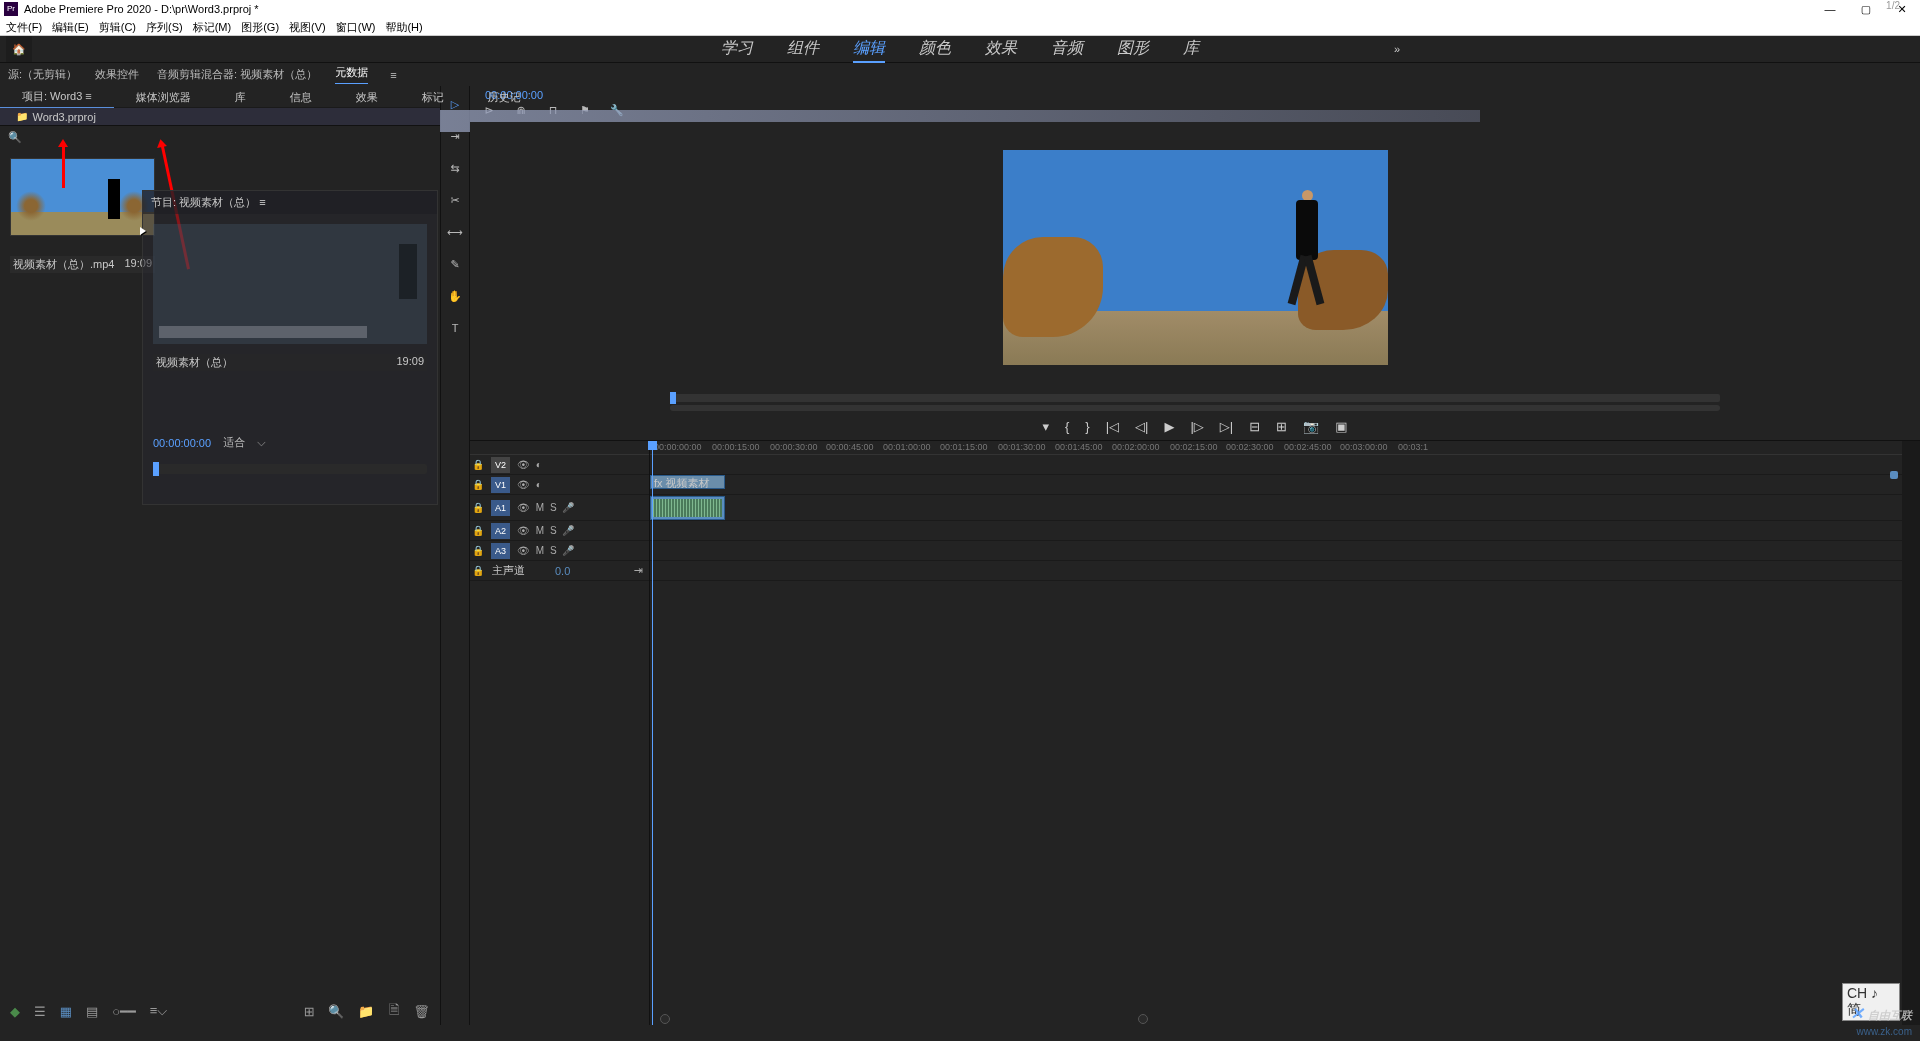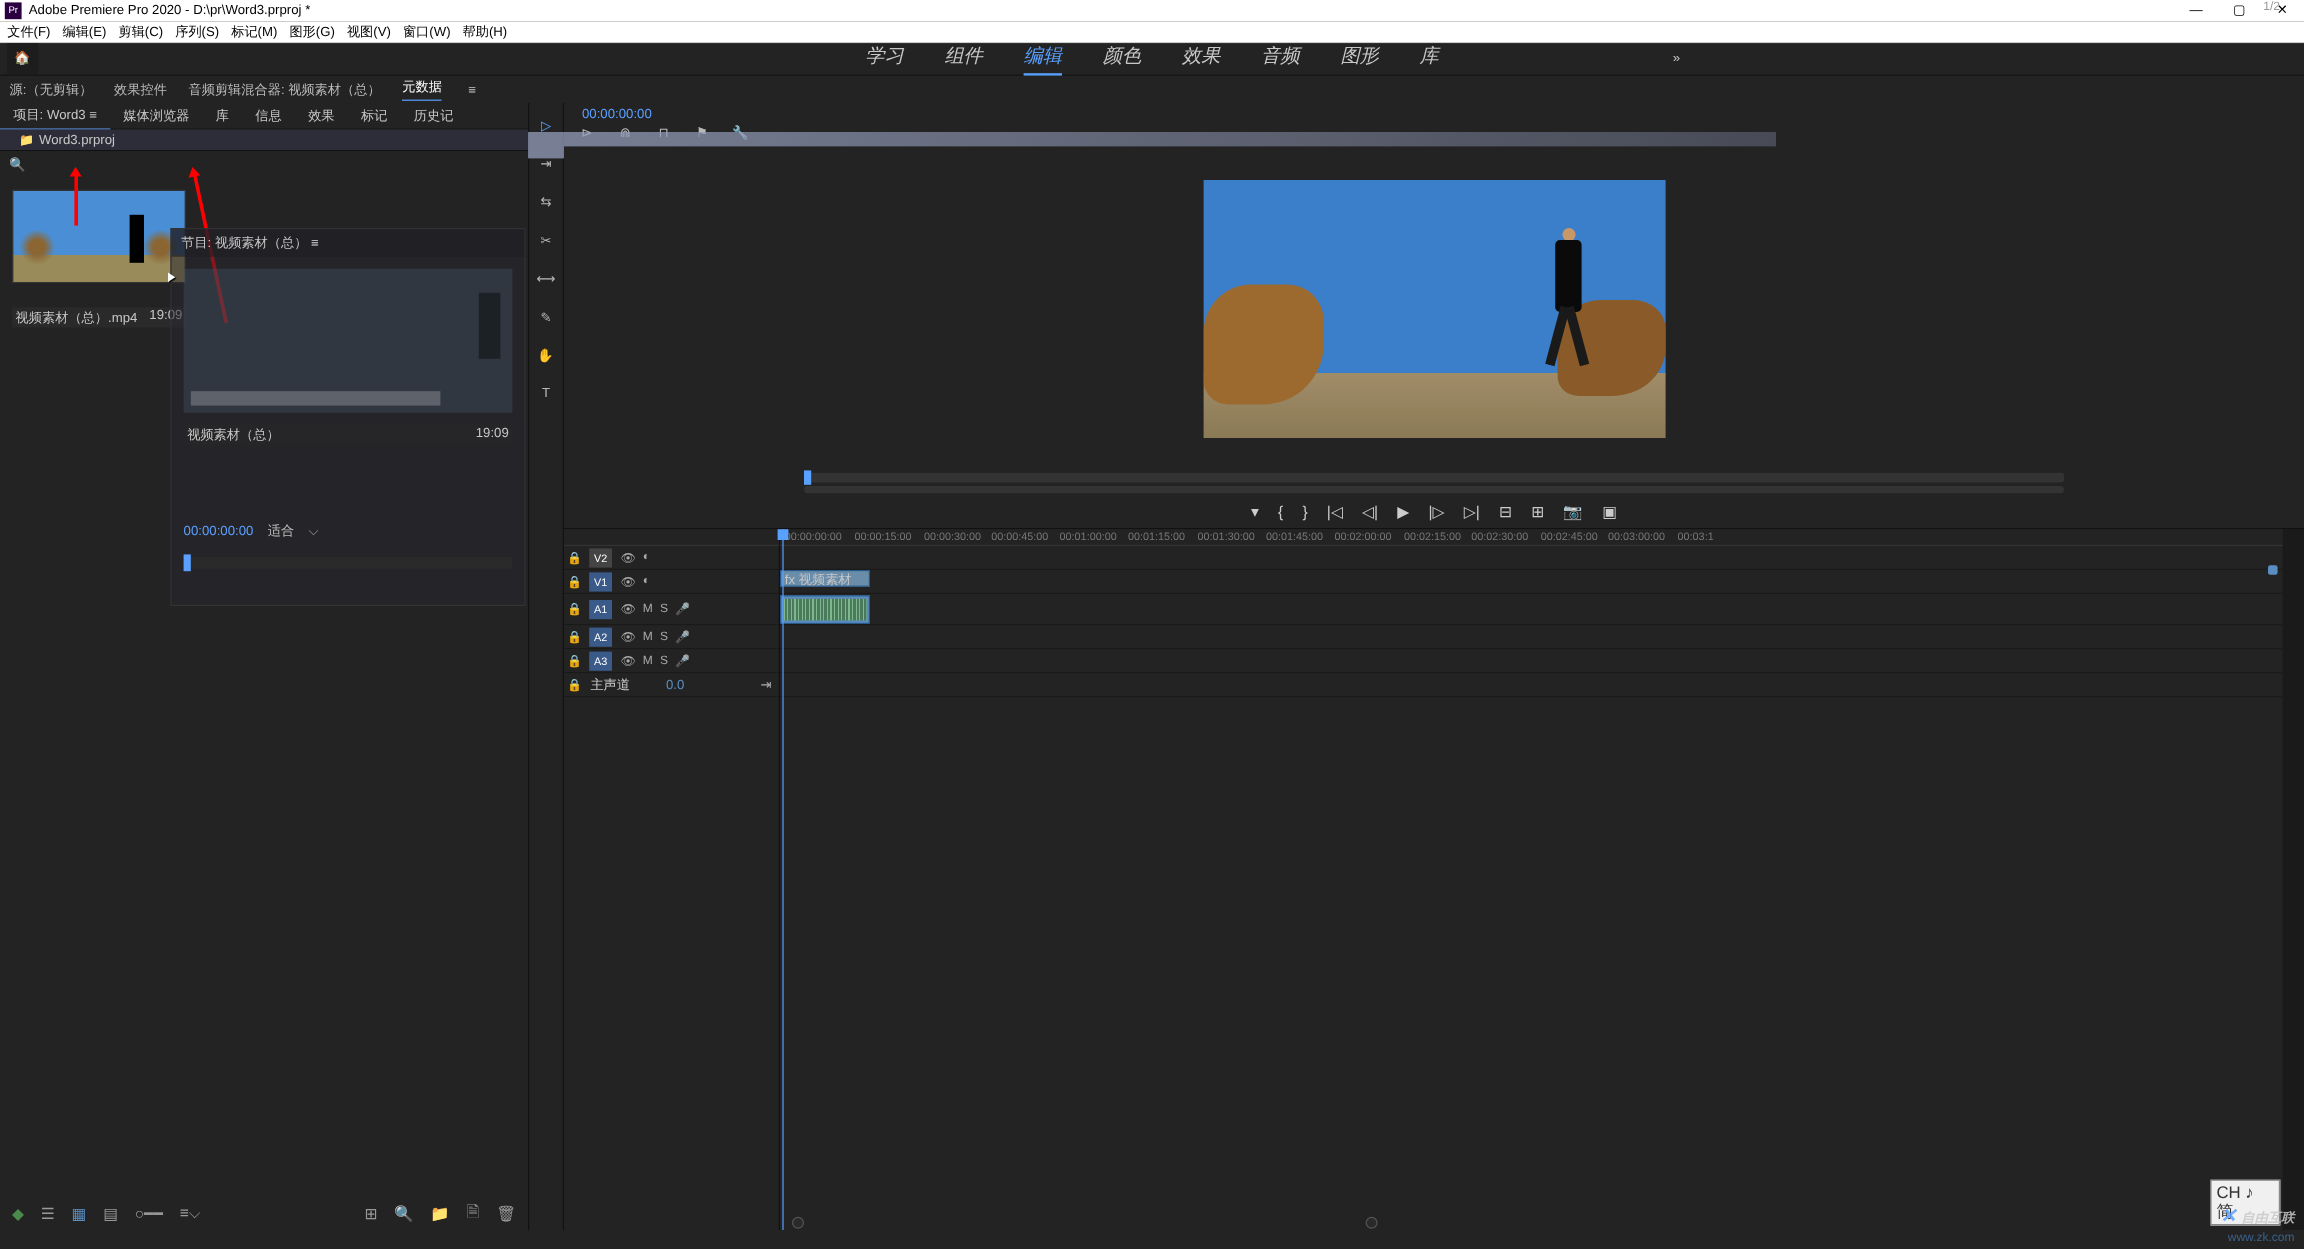--- a/index.html
+++ b/index.html
@@ -16,21 +16,21 @@
 .ws-tabs { position:absolute; left:50%; transform:translateX(-50%); display:flex; gap:34px; }
 .ws-tab { color:#c8c8c8; font-size:16px; line-height:26px;font-style:italic; }
 .ws-tab.active { color:#5aa0ff; border-bottom:2px solid #5aa0ff; }
 .chev { position:absolute; right:520px; color:#ccc; }
 .source-tabs { height:24px; background:#232323; display:flex; align-items:center; padding-left:8px; gap:18px; border-top:1px solid #111; }
 .src-tab { color:#bbb; font-size:11px; }
 .src-tab.active { color:#fff; border-bottom:1px solid #5aa0ff; padding-bottom:3px; }
 .main { display:flex; height:calc(100% - 18px - 18px - 26px - 24px - 16px); }
 .left { width:440px; background:#232323; display:flex; flex-direction:column; position:relative; }
 .proj-tabs { height:22px; background:#232323; display:flex; align-items:center; border-bottom:1px solid #1a1a1a; }
-.proj-tab { padding:0 11px; line-height:22px; white-space:nowrap; font-size:11px; }
+.proj-tab { padding:0 22px; line-height:22px; white-space:nowrap; font-size:11px; }
 .proj-tab.active { border-bottom:1px solid #5a8fdc; }
 .proj-file { height:18px; background:#2d2d3a; display:flex; align-items:center; padding-left:16px; font-size:10px; color:#ccc; border-bottom:1px solid #111; }
 .search-row { height:22px; background:#232323; display:flex; align-items:center; padding-left:8px; }
 .search-row .mag { color:#999; }
 .bins { position:relative; flex:1; background:#232323; padding:10px; display:flex; gap:10px; }
 .clip { width:145px; }
 .thumb { width:145px; height:78px; background:linear-gradient(to bottom,#4a8fd6 0%,#4a8fd6 70%,#9a8b5b 70%,#9a8b5b 100%); position:relative; border:1px solid #333; }
 .thumb .tree { position:absolute; top:32px; left:5px; width:30px; height:30px; background:radial-gradient(circle,#8b6633 30%,transparent 70%); border-radius:50% 30% 40% 20%; }
 .thumb .tree.r { left:auto; right:5px; }
 .thumb .person { position:absolute; top:20px; right:34px; width:12px; height:40px; background:#000; }

